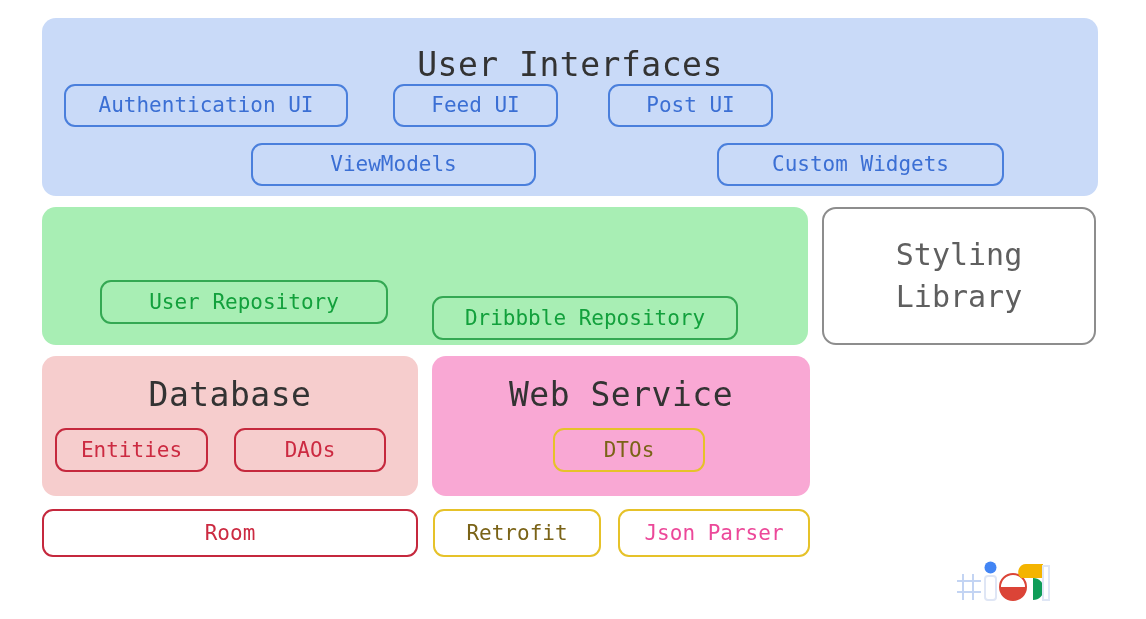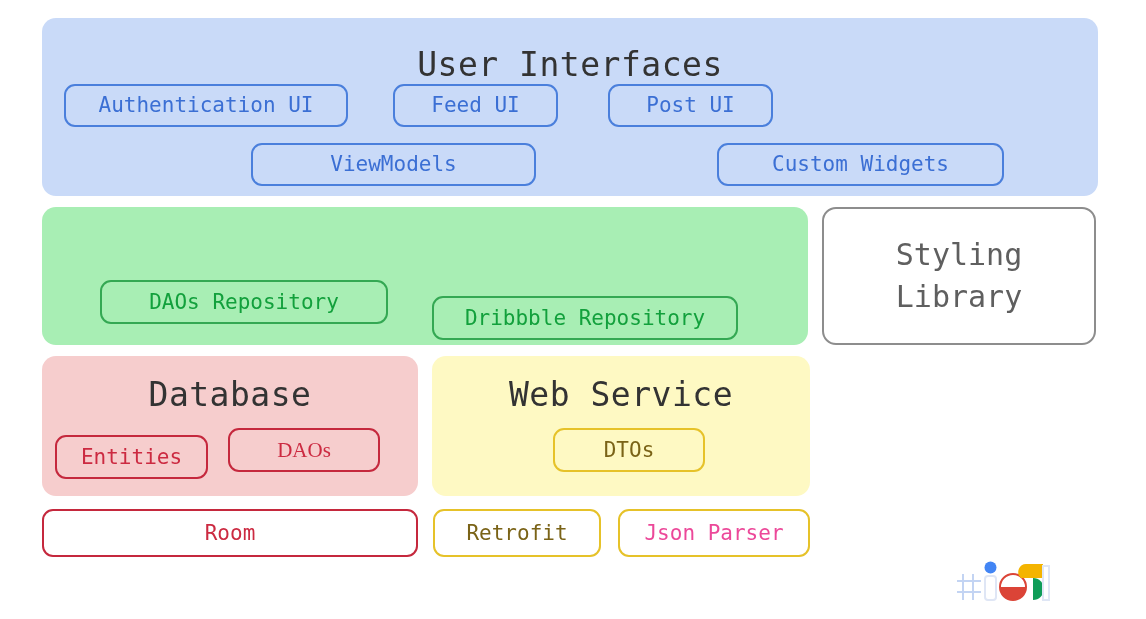--- a/index.html
+++ b/index.html
@@ -112,21 +112,21 @@
   .chip-red {
     border-color: #c5283d;
     color: #cc2a41;
     font-size: 21px;
   }
 
   
   #ws-panel {
     left: 432px; top: 356px;
     width: 378px; height: 140px;
-    background: #fef9c3;
+    background: #f9a8d4;
   }
   #ws-panel .panel-title { top: 22px; }
   .chip-yellow {
     border-color: #e6c229;
     color: #7a6317;
     font-size: 21px;
   }
 
   
   .lib {
@@ -179,36 +179,36 @@
 
     <div class="chip chip-blue" style="left:566px; top:66px; width:165px; height:43px;">Post UI</div>
 
     <div class="chip chip-blue" style="left:209px; top:125px; width:285px; height:43px;">ViewModels</div>
 
     <div class="chip chip-blue" style="left:675px; top:125px; width:287px; height:43px;">Custom Widgets</div>
   </div>
 
   <div class="panel" id="repo-panel">
 
-    <div class="chip chip-green" style="left:58px; top:73px; width:288px; height:44px;">DAOs Repository</div>
+    <div class="chip chip-green" style="left:58px; top:73px; width:288px; height:44px;">User Repository</div>
 
     <div class="chip chip-green" style="left:390px; top:89px; width:306px; height:44px;">Dribbble Repository</div>
   </div>
 
   <div class="panel" id="styling-panel">
     <div class="styling-line">Styling</div>
     <div class="styling-line">Library</div>
   </div>
 
   <div class="panel" id="db-panel">
     <div class="panel-title">Database</div>
 
-    <div class="chip chip-red" style="left:13px; top:72px; width:153px; height:44px;margin-top:7px;">Entities</div>
-
-    <div class="chip chip-red" style="left:186px; top:72px; width:152px; height:44px;font-family:Liberation Serif, serif;">DAOs</div>
+    <div class="chip chip-red" style="left:13px; top:72px; width:153px; height:44px;">Entities</div>
+
+    <div class="chip chip-red" style="left:192px; top:72px; width:152px; height:44px;">DAOs</div>
   </div>
 
   <div class="panel" id="ws-panel">
     <div class="panel-title">Web Service</div>
 
     <div class="chip chip-yellow" style="left:113px; top:72px; width:152px; height:44px;margin-left:8px;">DTOs</div>
   </div>
 
   <div class="lib" id="lib-retrofit">Retrofit</div>
 

